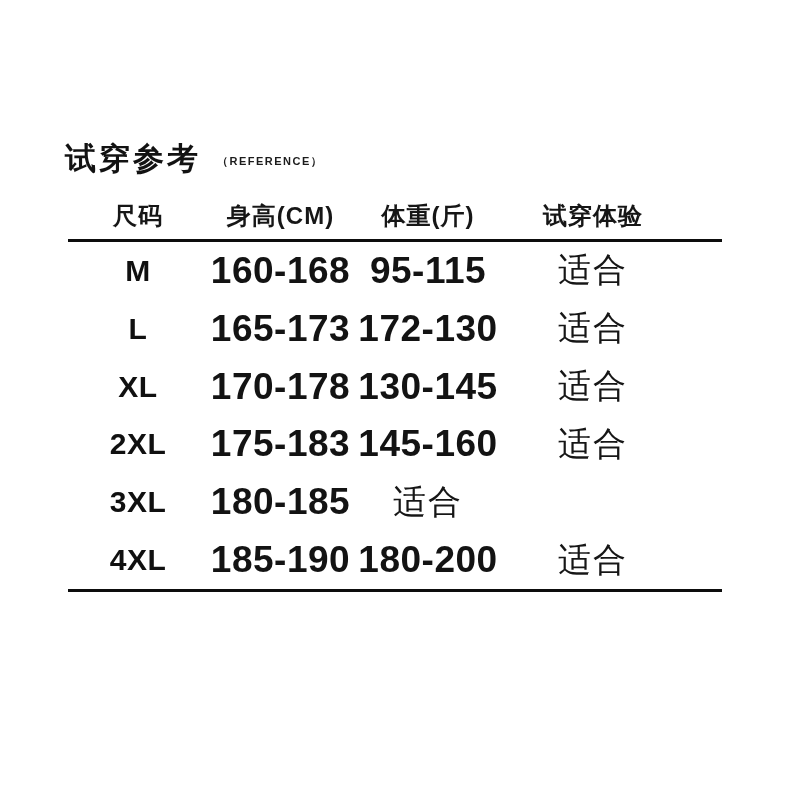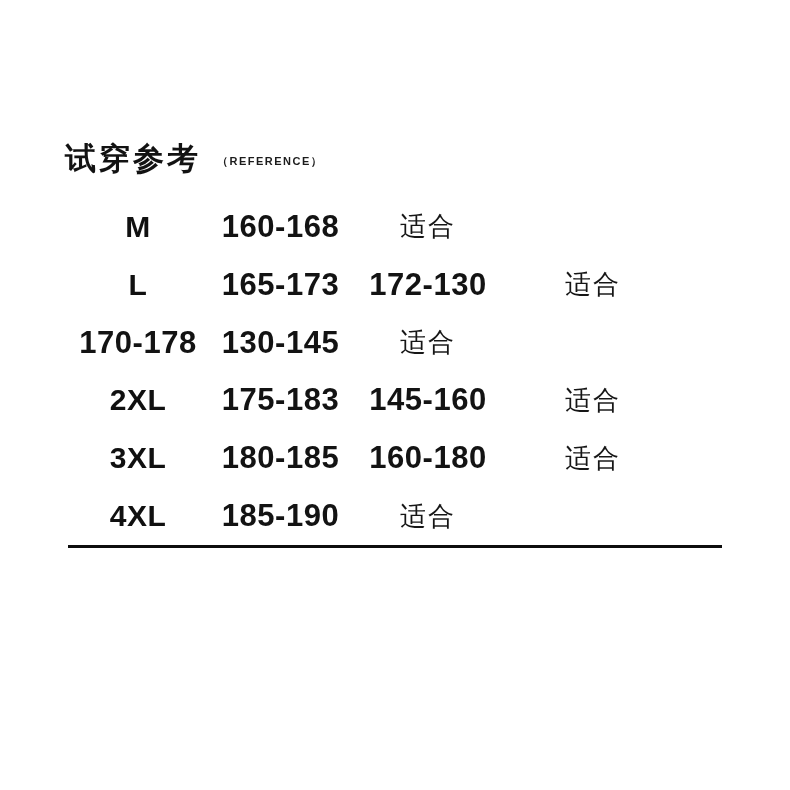--- a/index.html
+++ b/index.html
@@ -74,81 +74,89 @@
   .data-row {
     flex: 1 1 0;
   }
   .cell-size {
     font-size: 30px;
     font-weight: 700;
     color: #101010;
     letter-spacing: 0.5px;
   }
   .cell-num {
-    font-size: 31px;
+    font-size: 37px;
     font-weight: 600;
     color: #131313;
     letter-spacing: 0.5px;
   }
   .cell-fit {
-    font-size: 26px;
+    font-size: 33px;
     font-weight: 500;
     color: #161616;
     letter-spacing: 2px;
   }
 </style>
 </head>
 <body>
 
 <div class="frame">
 
   <div class="title-row">
     <span class="title-main">试穿参考</span>
     <span class="title-sub">（REFERENCE）</span>
   </div>
 
   <div class="size-table">
 
+    <div class="trow thead-row">
+      <div>尺码</div>
+      <div>身高(CM)</div>
+      <div>体重(斤)</div>
+      <div>试穿体验</div>
+    </div>
 
     <div class="tbody">
 
       <div class="trow data-row">
         <div class="cell-size">M</div>
         <div class="cell-num">160-168</div>
+        <div class="cell-num">95-115</div>
         <div class="cell-fit">适合</div>
       </div>
 
       <div class="trow data-row">
         <div class="cell-size">L</div>
         <div class="cell-num">165-173</div>
         <div class="cell-num">172-130</div>
         <div class="cell-fit">适合</div>
       </div>
 
       <div class="trow data-row">
+        <div class="cell-size">XL</div>
         <div class="cell-num">170-178</div>
         <div class="cell-num">130-145</div>
         <div class="cell-fit">适合</div>
       </div>
 
       <div class="trow data-row">
         <div class="cell-size">2XL</div>
         <div class="cell-num">175-183</div>
         <div class="cell-num">145-160</div>
         <div class="cell-fit">适合</div>
       </div>
 
       <div class="trow data-row">
         <div class="cell-size">3XL</div>
         <div class="cell-num">180-185</div>
-        <div class="cell-num">160-180</div>
         <div class="cell-fit">适合</div>
       </div>
 
       <div class="trow data-row">
         <div class="cell-size">4XL</div>
         <div class="cell-num">185-190</div>
+        <div class="cell-num">180-200</div>
         <div class="cell-fit">适合</div>
       </div>
 
     </div>
   </div>
 </div>
 
 </body></html>

